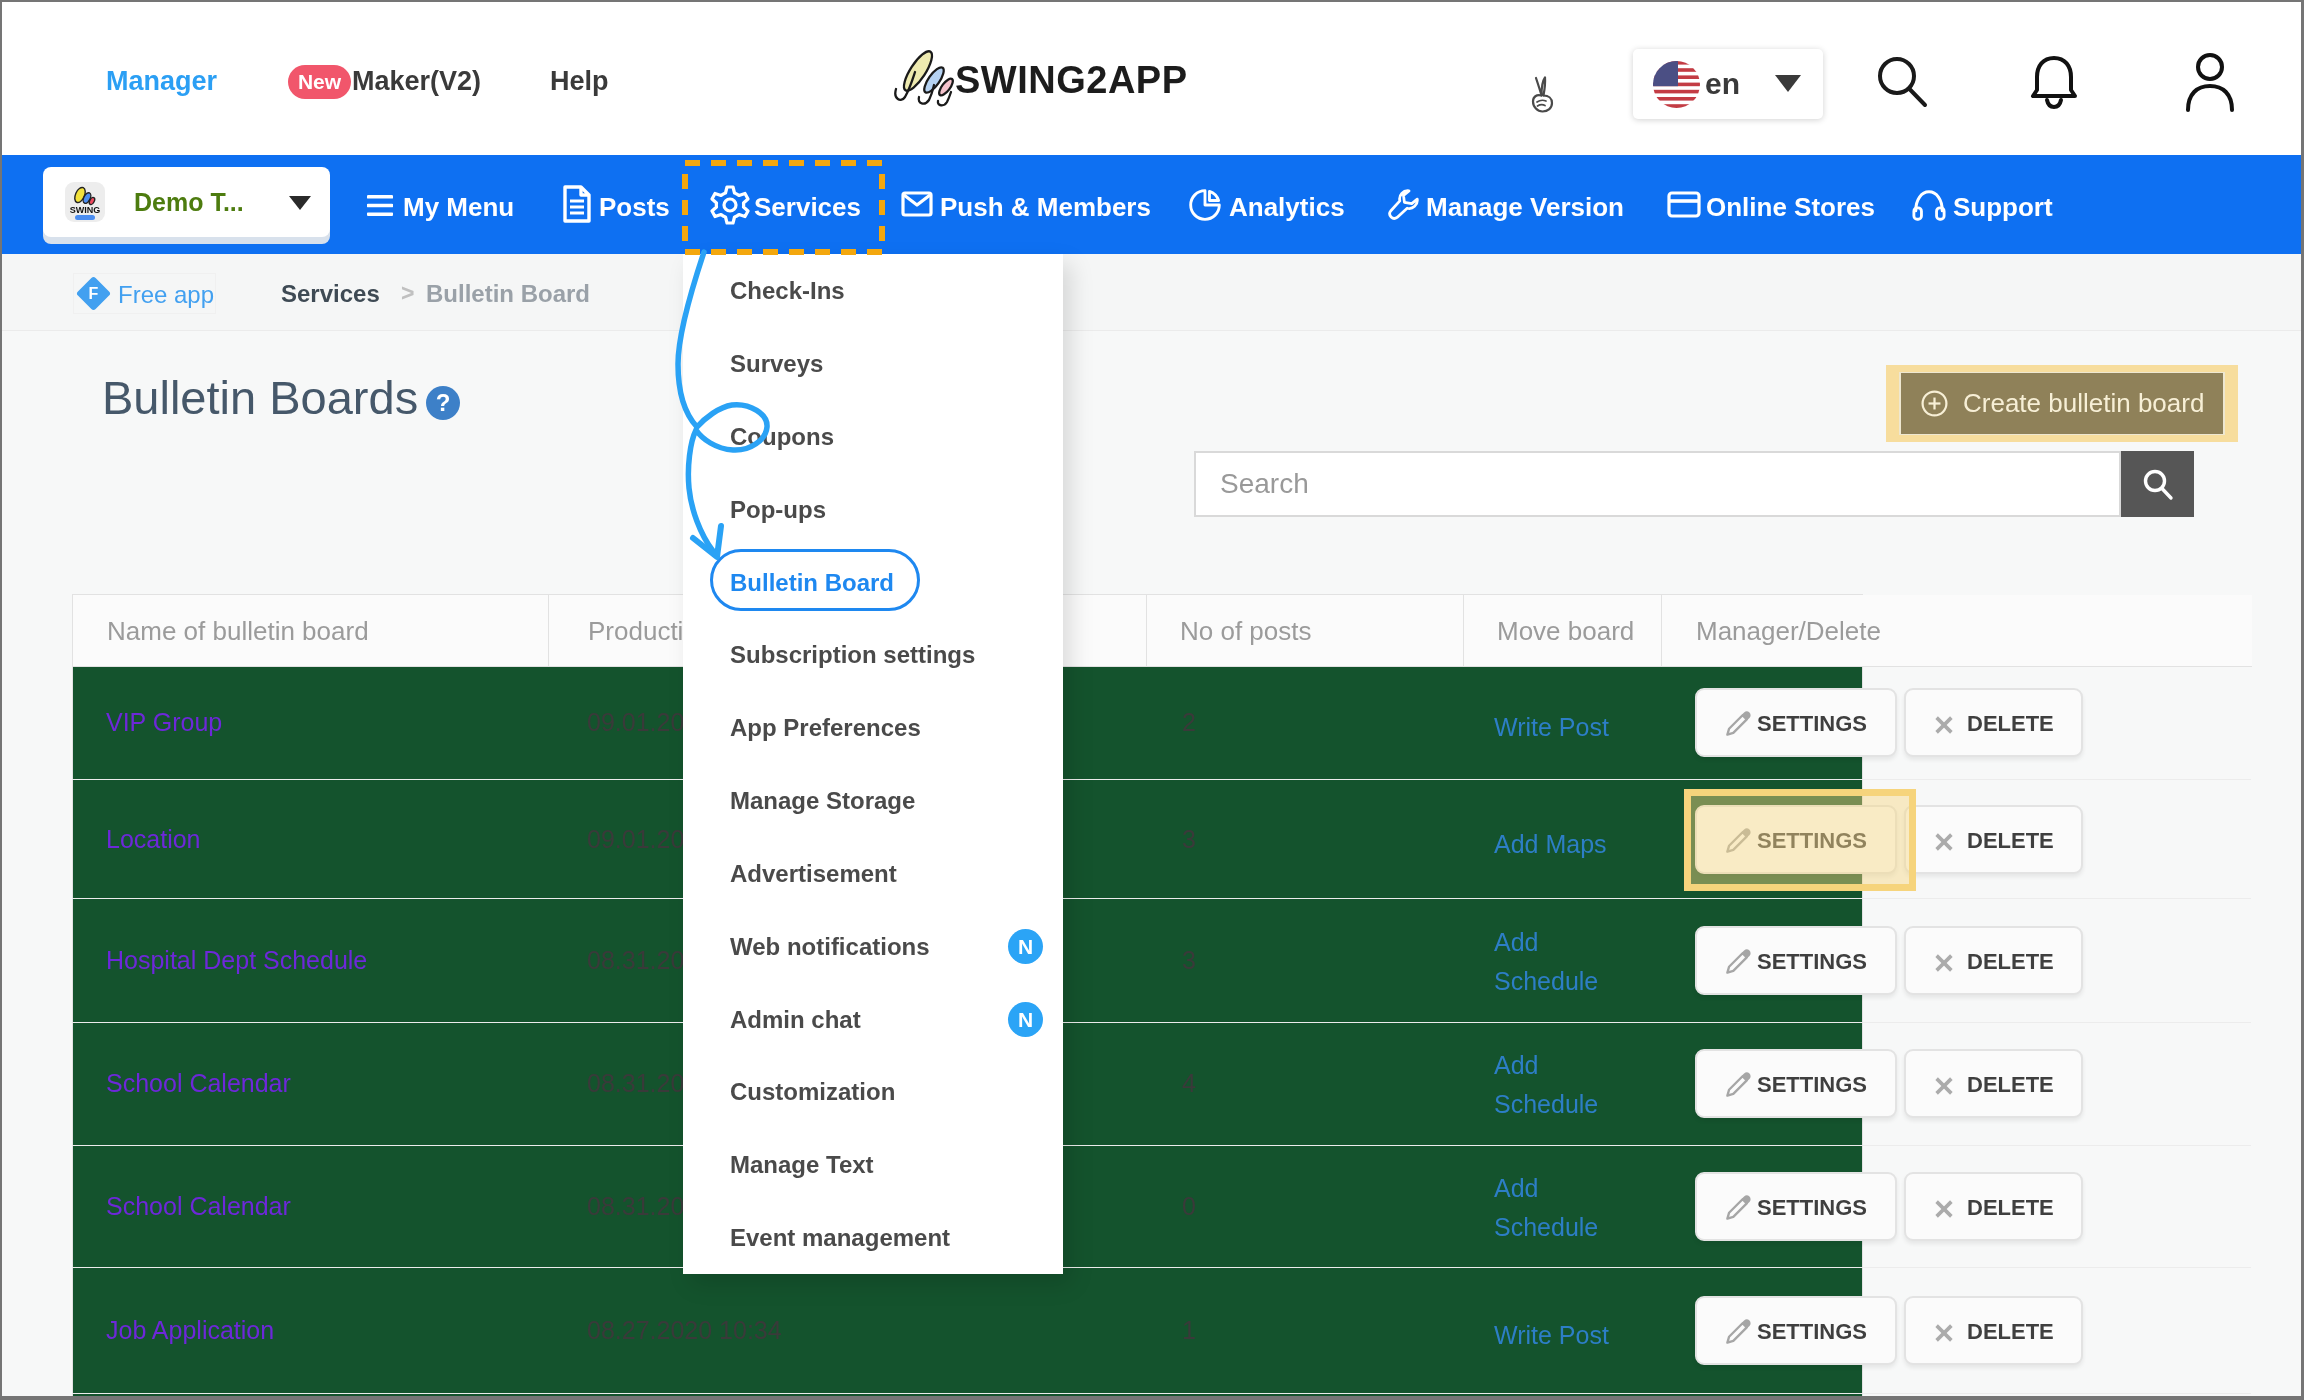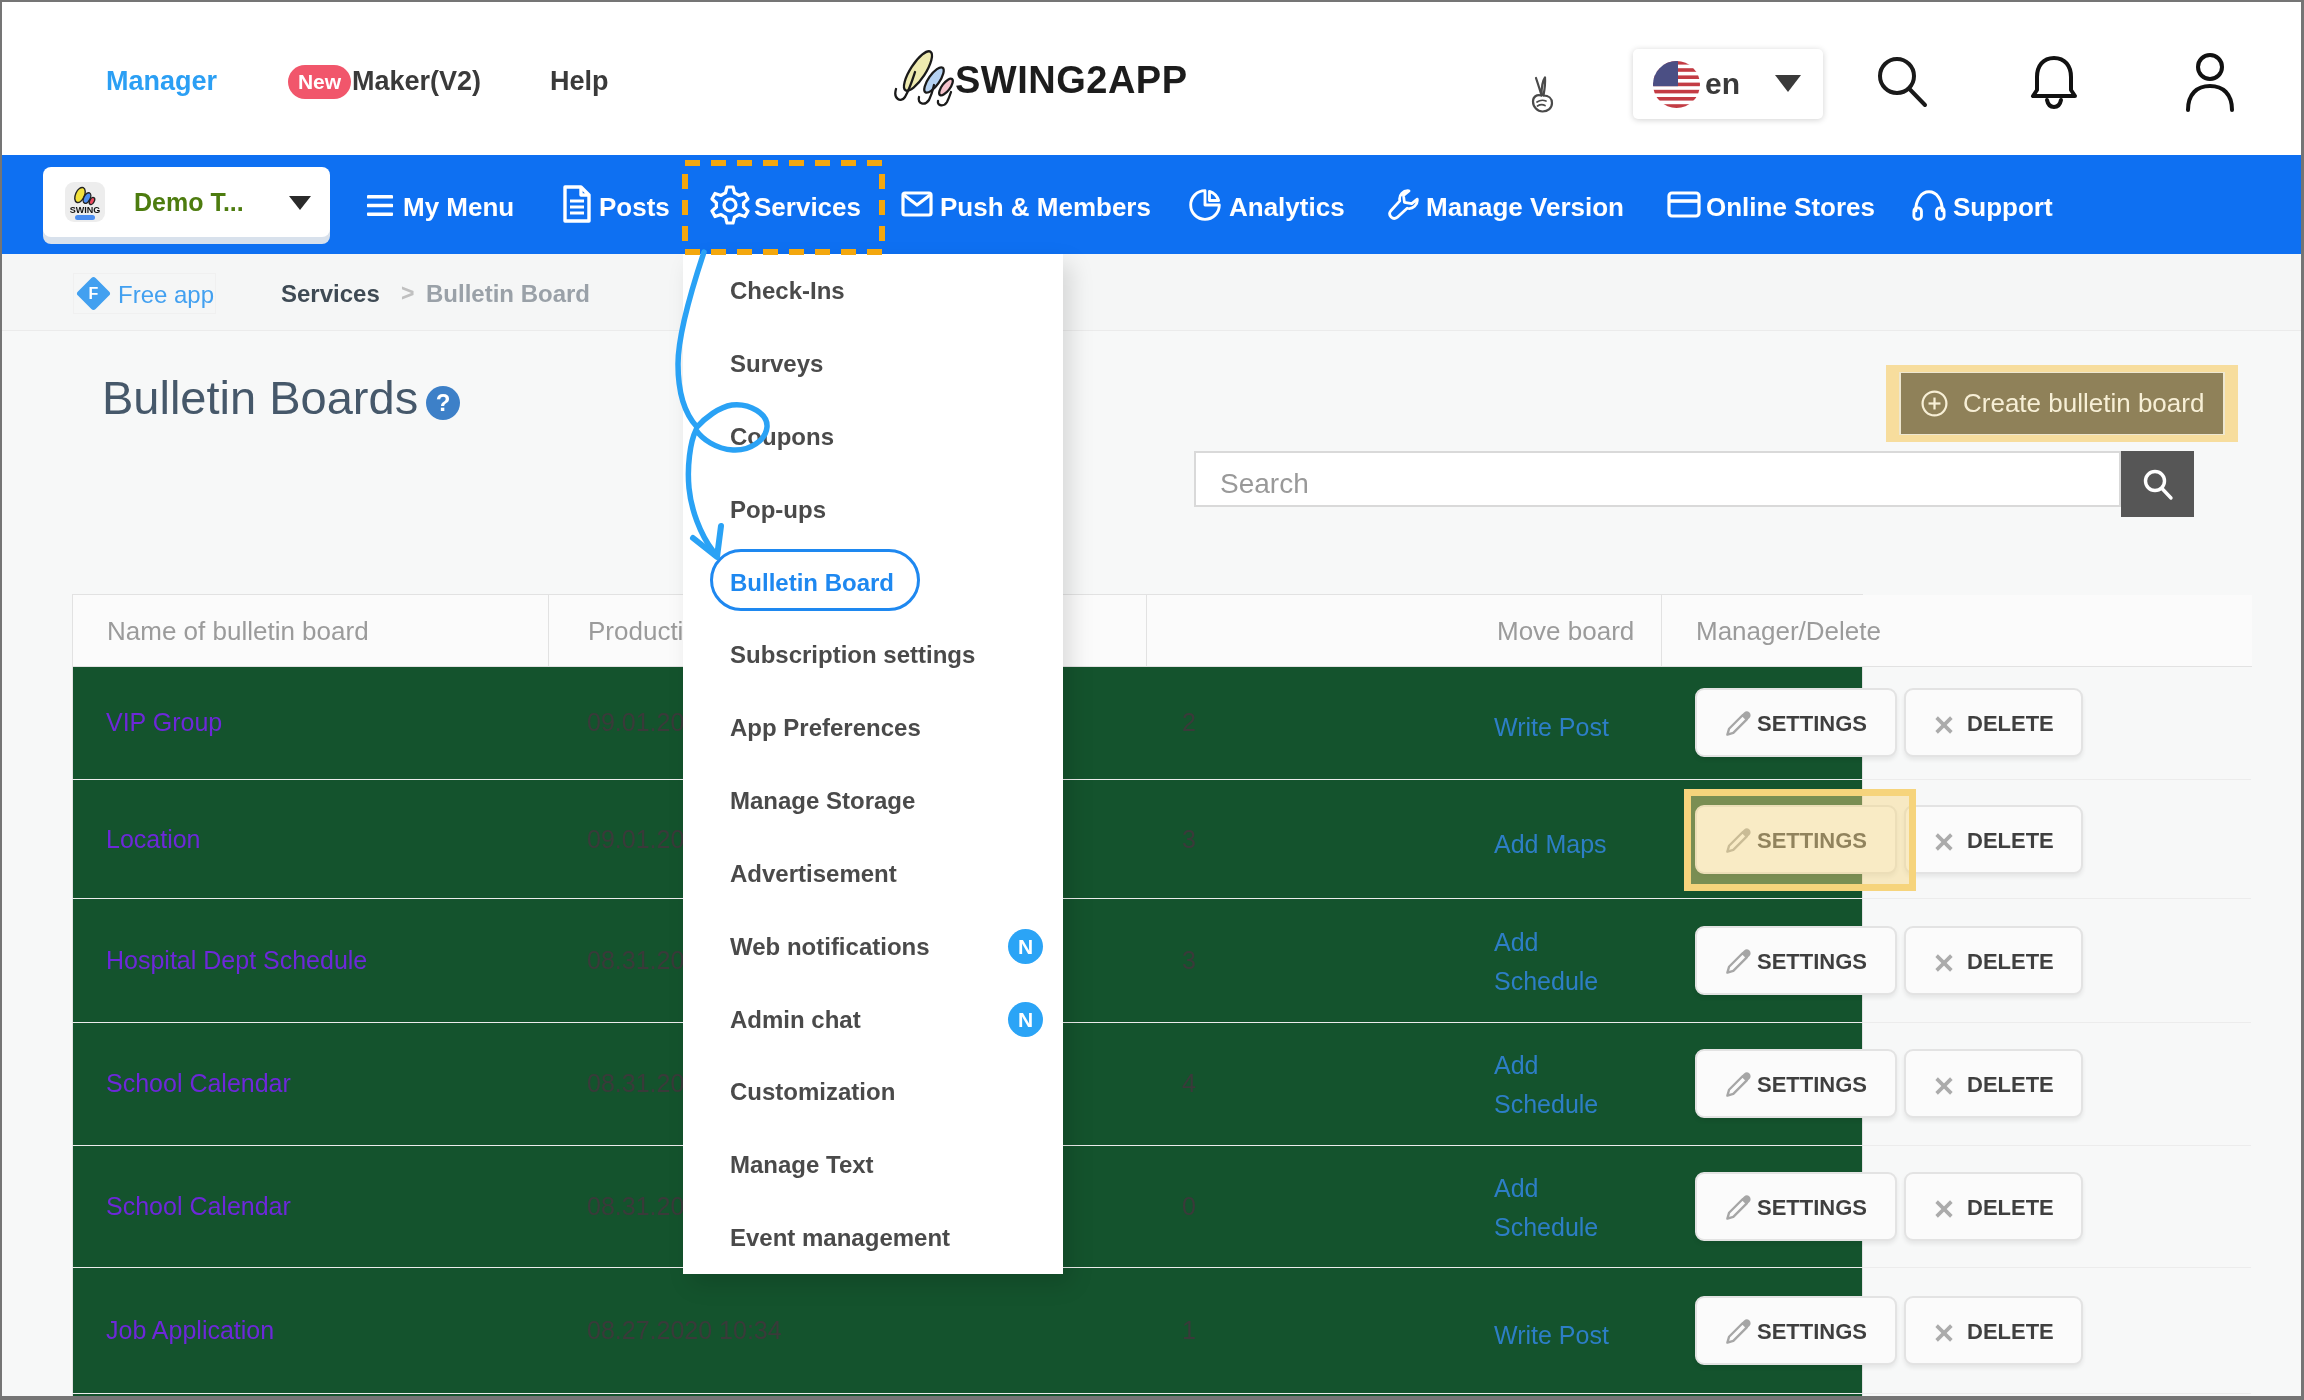--- a/index.html
+++ b/index.html
@@ -44,21 +44,21 @@
 
   
   .h1 { position:absolute; left:100px; top:368px; font-size:47px; color:#46586a; }
   .qmark { position:absolute; left:424px; top:384px; width:34px; height:34px; background:#3d80c8; border-radius:50%;
            color:#fff; font-size:24px; font-weight:bold; text-align:center; line-height:34px; }
   .createouter { position:absolute; left:1884px; top:363px; width:352px; height:77px; background:#f7dd9d; }
   .createmid { position:absolute; left:1897px; top:370px; width:326px; height:63px; background:#eee7d0; }
   .createbtn { position:absolute; left:1899px; top:371px; width:322px; height:61px; background:#8f8159; color:#f7efd6;
                font-size:26px; line-height:61px; white-space:nowrap; }
   .searchwrap { position:absolute; left:1192px; top:449px; width:1000px; height:66px; }
-  .searchinput { position:absolute; left:0; top:0; width:927px; height:56px; background:#fff; border:2px solid #d9d9d9;
+  .searchinput { position:absolute; left:0; top:0; width:927px; height:66px; background:#fff; border:2px solid #d9d9d9;
                  font-size:28px; color:#999; line-height:62px; padding-left:24px; }
   .searchbtn { position:absolute; left:927px; top:0; width:73px; height:66px; background:#565656; }
 
   
   .tbl { position:absolute; left:70px; top:592px; width:1791px; height:806px; background:#14532d; border:1px solid #e2e2e2; border-bottom:none; }
   .thead { position:absolute; left:0; top:0; width:2179px; height:72px; background:#fbfbfb; border-bottom:1px solid #e2e2e2;}
   .th { position:absolute; top:0; height:72px; border-right:1px solid #e2e2e2; color:#9b9b9b; font-size:26px; line-height:72px; }
   .rowsep { position:absolute; left:0; width:2179px; height:0; border-top:1px solid #ececec; }
   .namelink { position:absolute; font-size:25px; color:#6d28d9; }
   .dateTxt { position:absolute; font-size:25px; color:#3a3a3a; }
@@ -235,20 +235,21 @@
         <circle cx="14" cy="13" r="9.5" fill="none" stroke="#fff" stroke-width="3.4"></circle>
         <line x1="21" y1="20.5" x2="30" y2="30" stroke="#fff" stroke-width="3.4" stroke-linecap="round"></line>
       </svg>
     </div>
   </div>
 
   <div class="tbl">
     <div class="thead"></div>
     <div class="th" style="left:0; width:476px; padding-left:34px;">Name of bulletin board</div>
     <div class="th" style="left:476px; width:598px; padding-left:39px;">Production date and time</div>
+    <div class="th" style="left:1074px; width:317px; padding-left:33px;">No of posts</div>
     <div class="th" style="left:1391px; width:198px; padding-left:33px;">Move board</div>
     <div class="th" style="left:1589px; width:590px; padding-left:34px; border-right:none;">Manager/Delete</div>
   </div>
 
   <div class="rowsep" style="left:70px; top:777px;"></div>
   <div class="rowsep" style="left:70px; top:896px;"></div>
   <div class="rowsep" style="left:70px; top:1020px;"></div>
   <div class="rowsep" style="left:70px; top:1143px;"></div>
   <div class="rowsep" style="left:70px; top:1265px;"></div>
   <div class="rowsep" style="left:70px; top:1391px;"></div>

